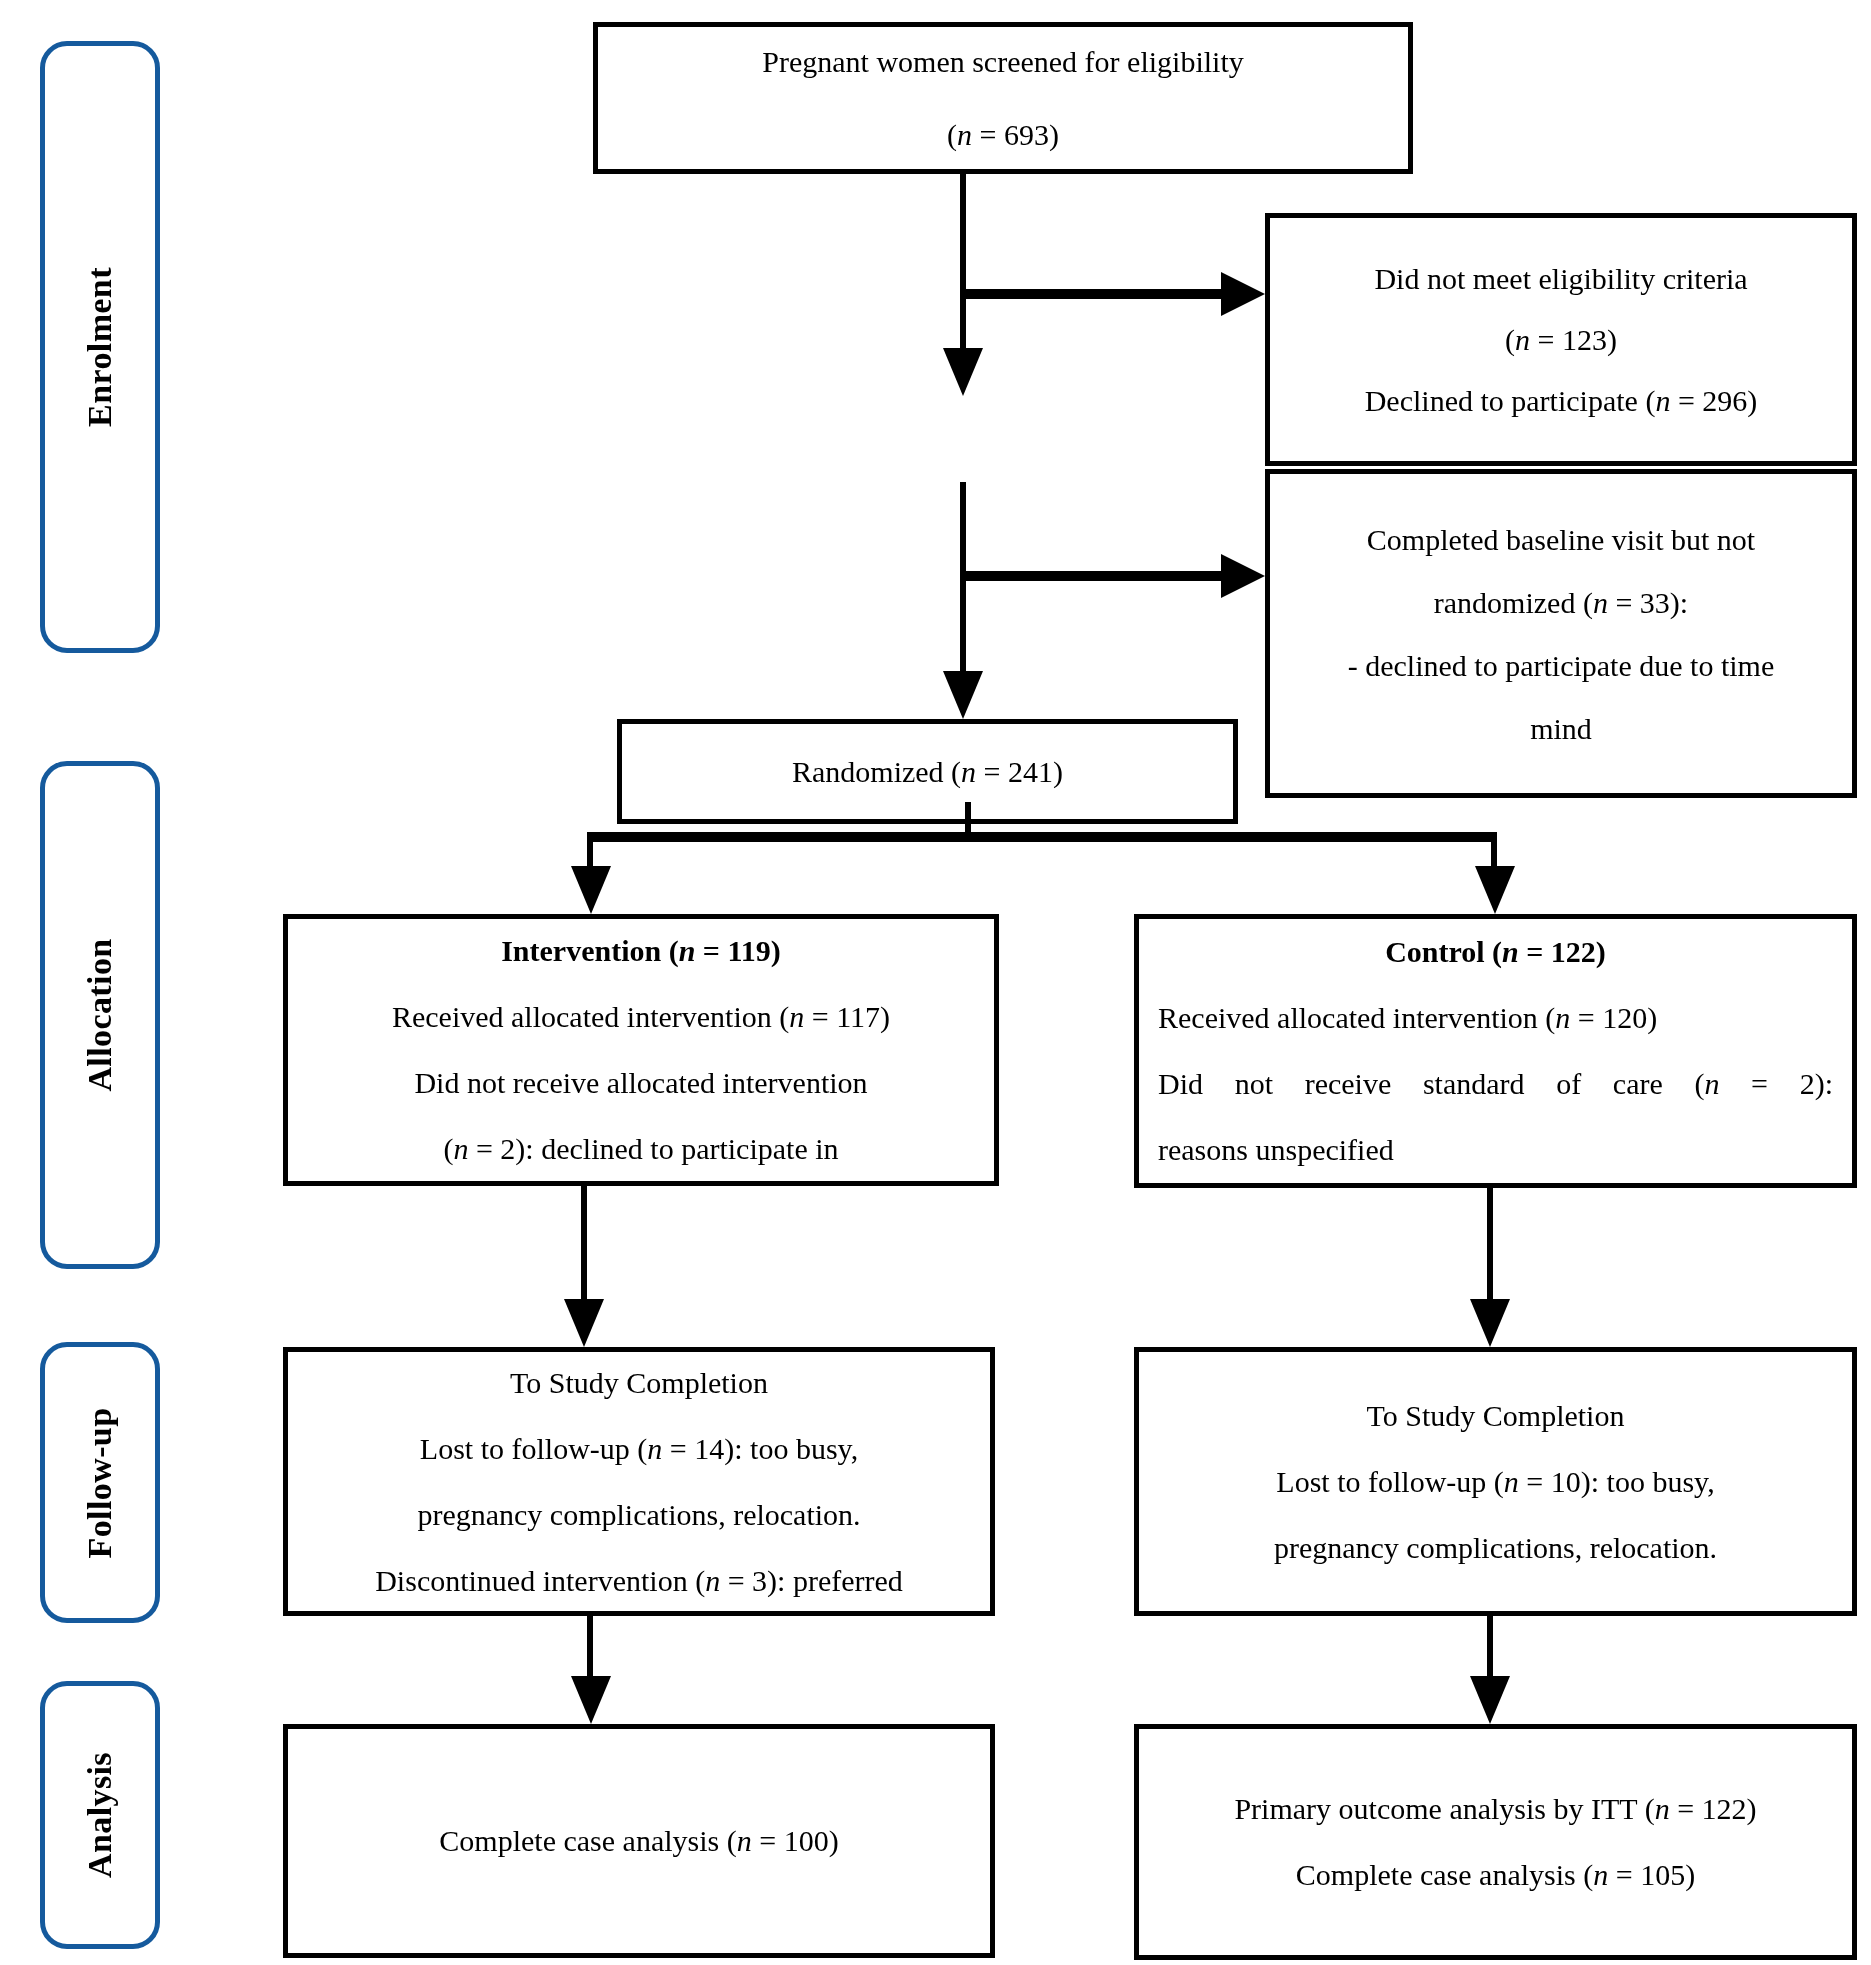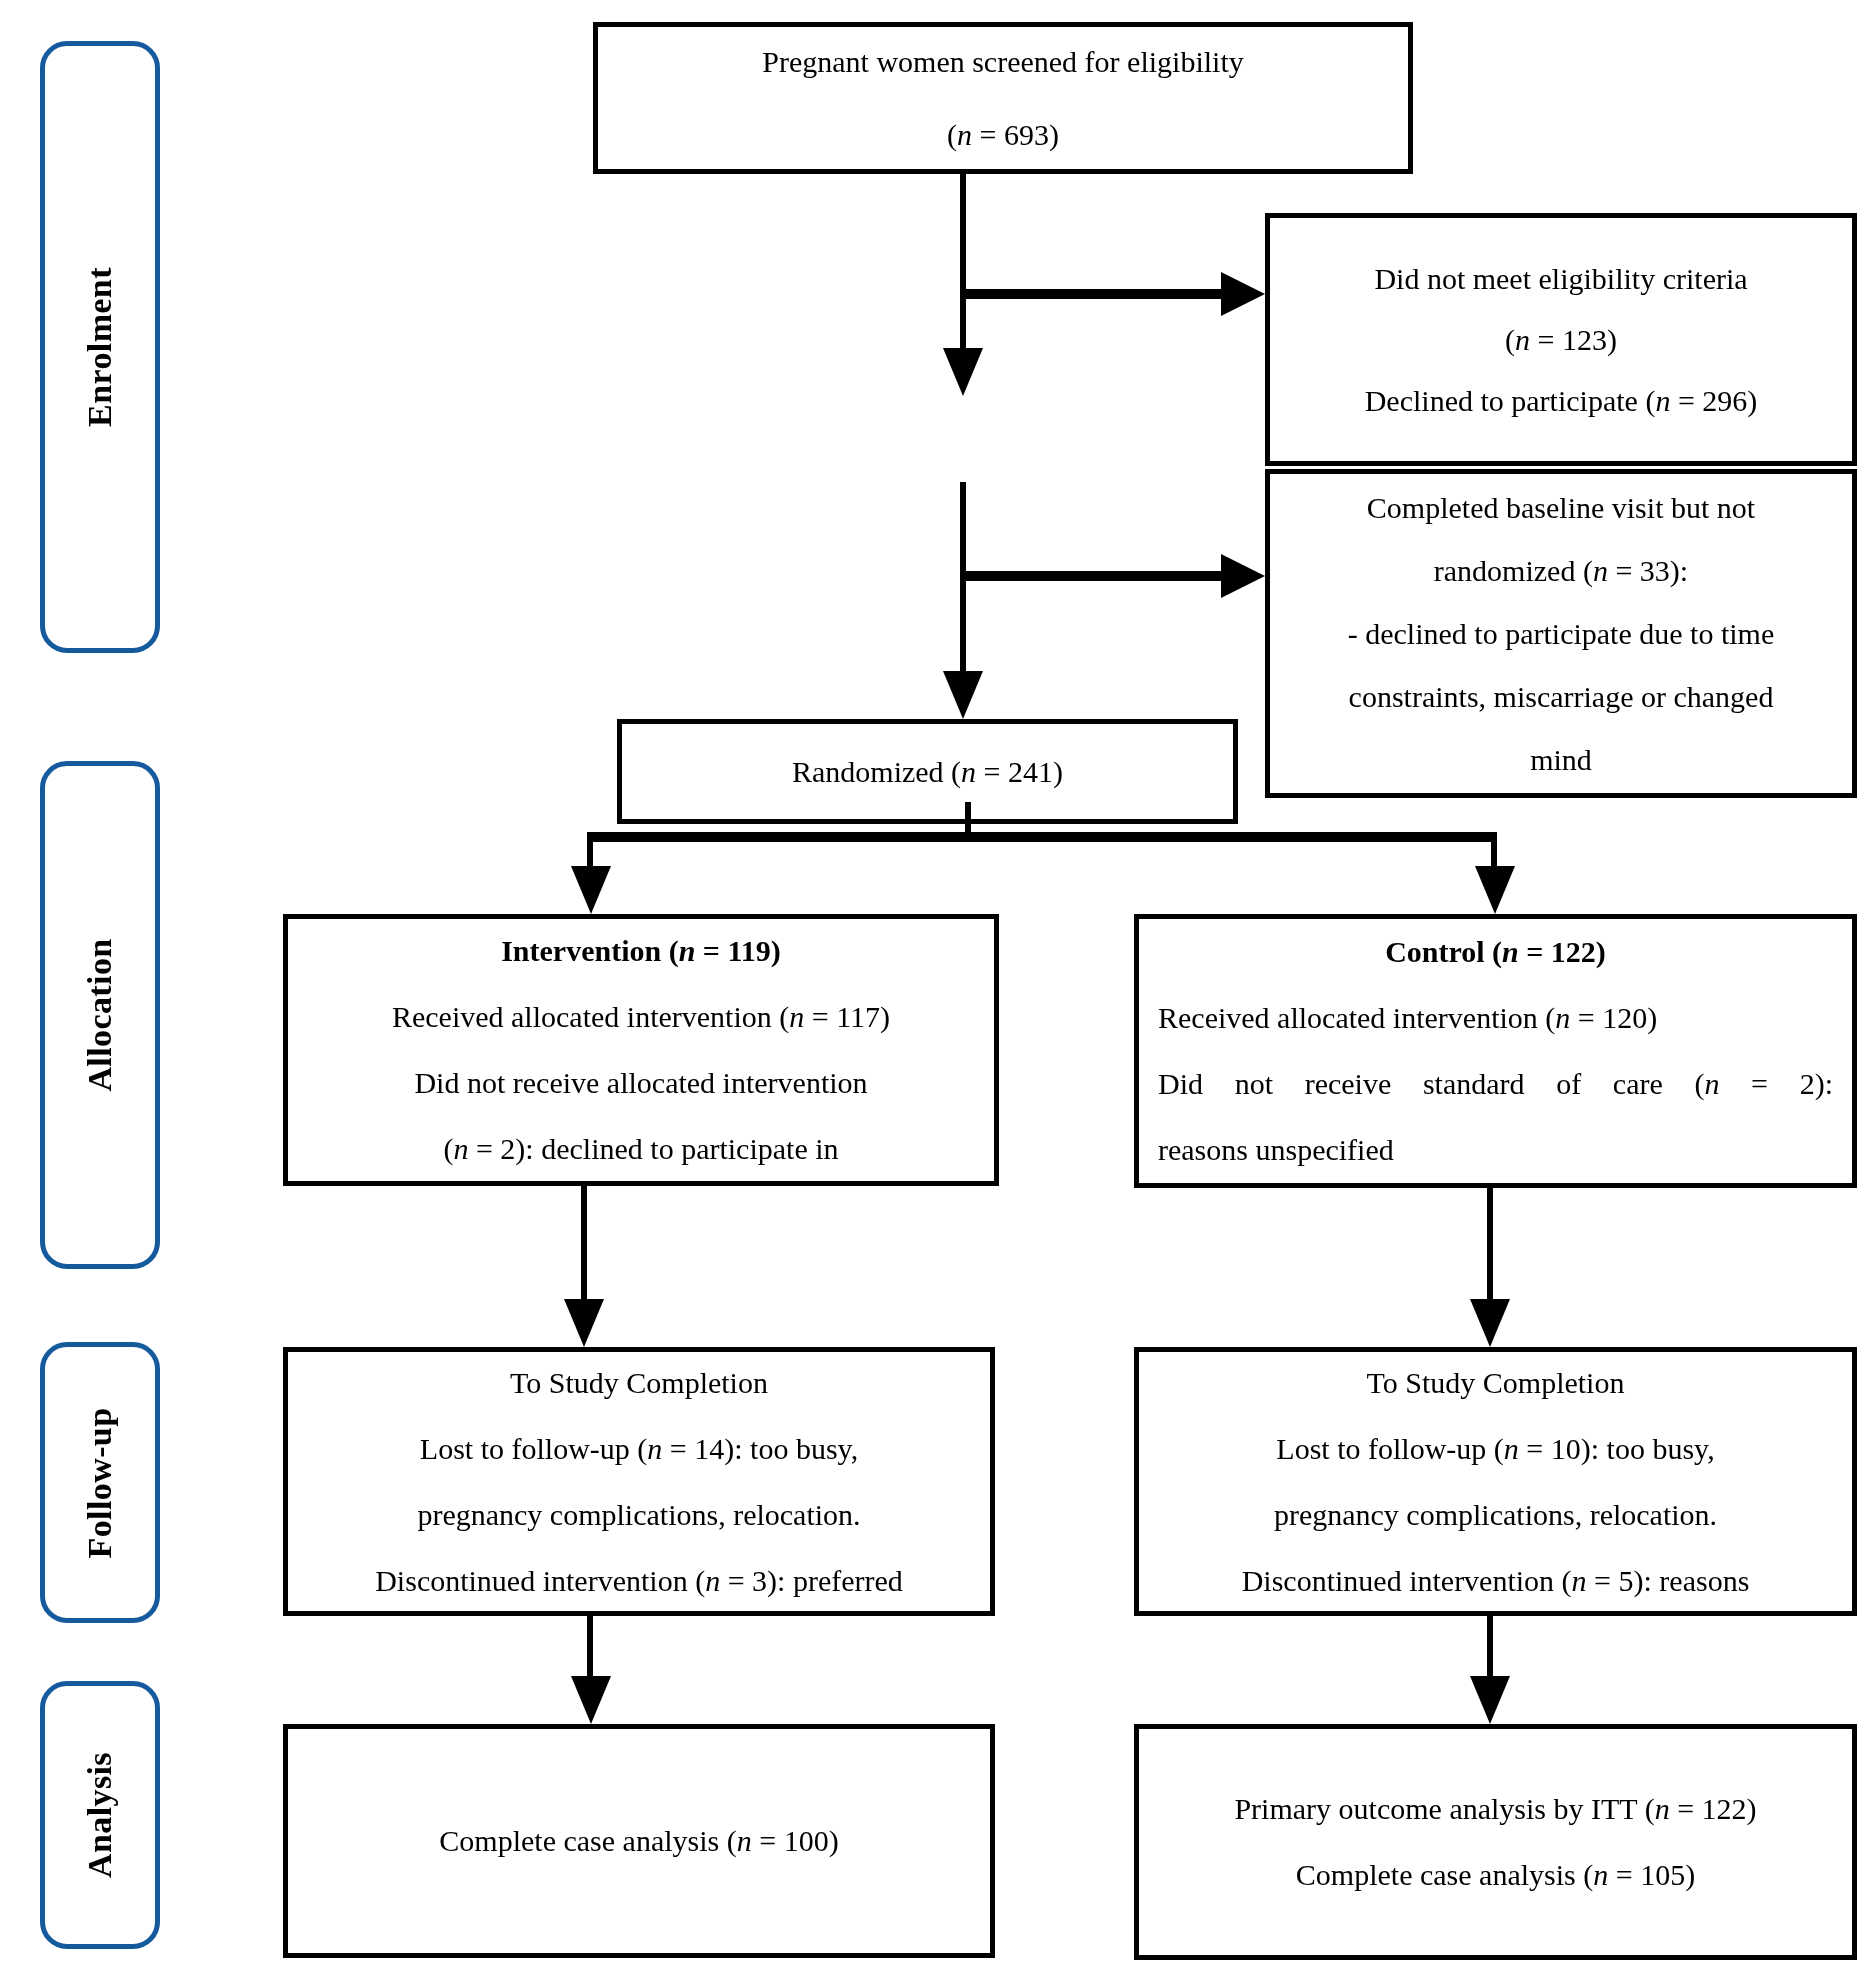--- a/index.html
+++ b/index.html
@@ -86,21 +86,20 @@
     <div class="line">Did not meet eligibility criteria</div>
     <div class="line">(<i>n</i> = 123)</div>
     <div class="line">Declined to participate (<i>n</i> = 296)</div>
   </div>
 
 
   <div class="box mid" style="left:1265px;top:469px;width:592px;height:329px">
     <div class="line">Completed baseline visit but not</div>
     <div class="line">randomized (<i>n</i> = 33):</div>
     <div class="line">- declined to participate due to time</div>
-    <div class="line">constraints, miscarriage or changed</div>
     <div class="line">mind</div>
   </div>
 
   <div class="box" style="left:617px;top:719px;width:621px;height:105px">
     <div class="line">Randomized (<i>n</i> = 241)</div>
   </div>
 
   <div class="box" style="left:283px;top:914px;width:716px;height:272px">
     <div class="line bold">Intervention (<i>n</i> = 119)</div>
     <div class="line">Received allocated intervention (<i>n</i> = 117)</div>
@@ -119,21 +118,20 @@
     <div class="line">To Study Completion</div>
     <div class="line">Lost to follow-up (<i>n</i> = 14): too busy,</div>
     <div class="line">pregnancy complications, relocation.</div>
     <div class="line">Discontinued intervention (<i>n</i> = 3): preferred</div>
   </div>
 
   <div class="box" style="left:1134px;top:1347px;width:723px;height:269px">
     <div class="line">To Study Completion</div>
     <div class="line">Lost to follow-up (<i>n</i> = 10): too busy,</div>
     <div class="line">pregnancy complications, relocation.</div>
-    <div class="line">Discontinued intervention (<i>n</i> = 5): reasons</div>
   </div>
 
   <div class="box" style="left:283px;top:1724px;width:712px;height:234px">
     <div class="line">Complete case analysis (<i>n</i> = 100)</div>
   </div>
 
   <div class="box" style="left:1134px;top:1724px;width:723px;height:236px">
     <div class="line">Primary outcome analysis by ITT (<i>n</i> = 122)</div>
     <div class="line">Complete case analysis (<i>n</i> = 105)</div>
   </div>

